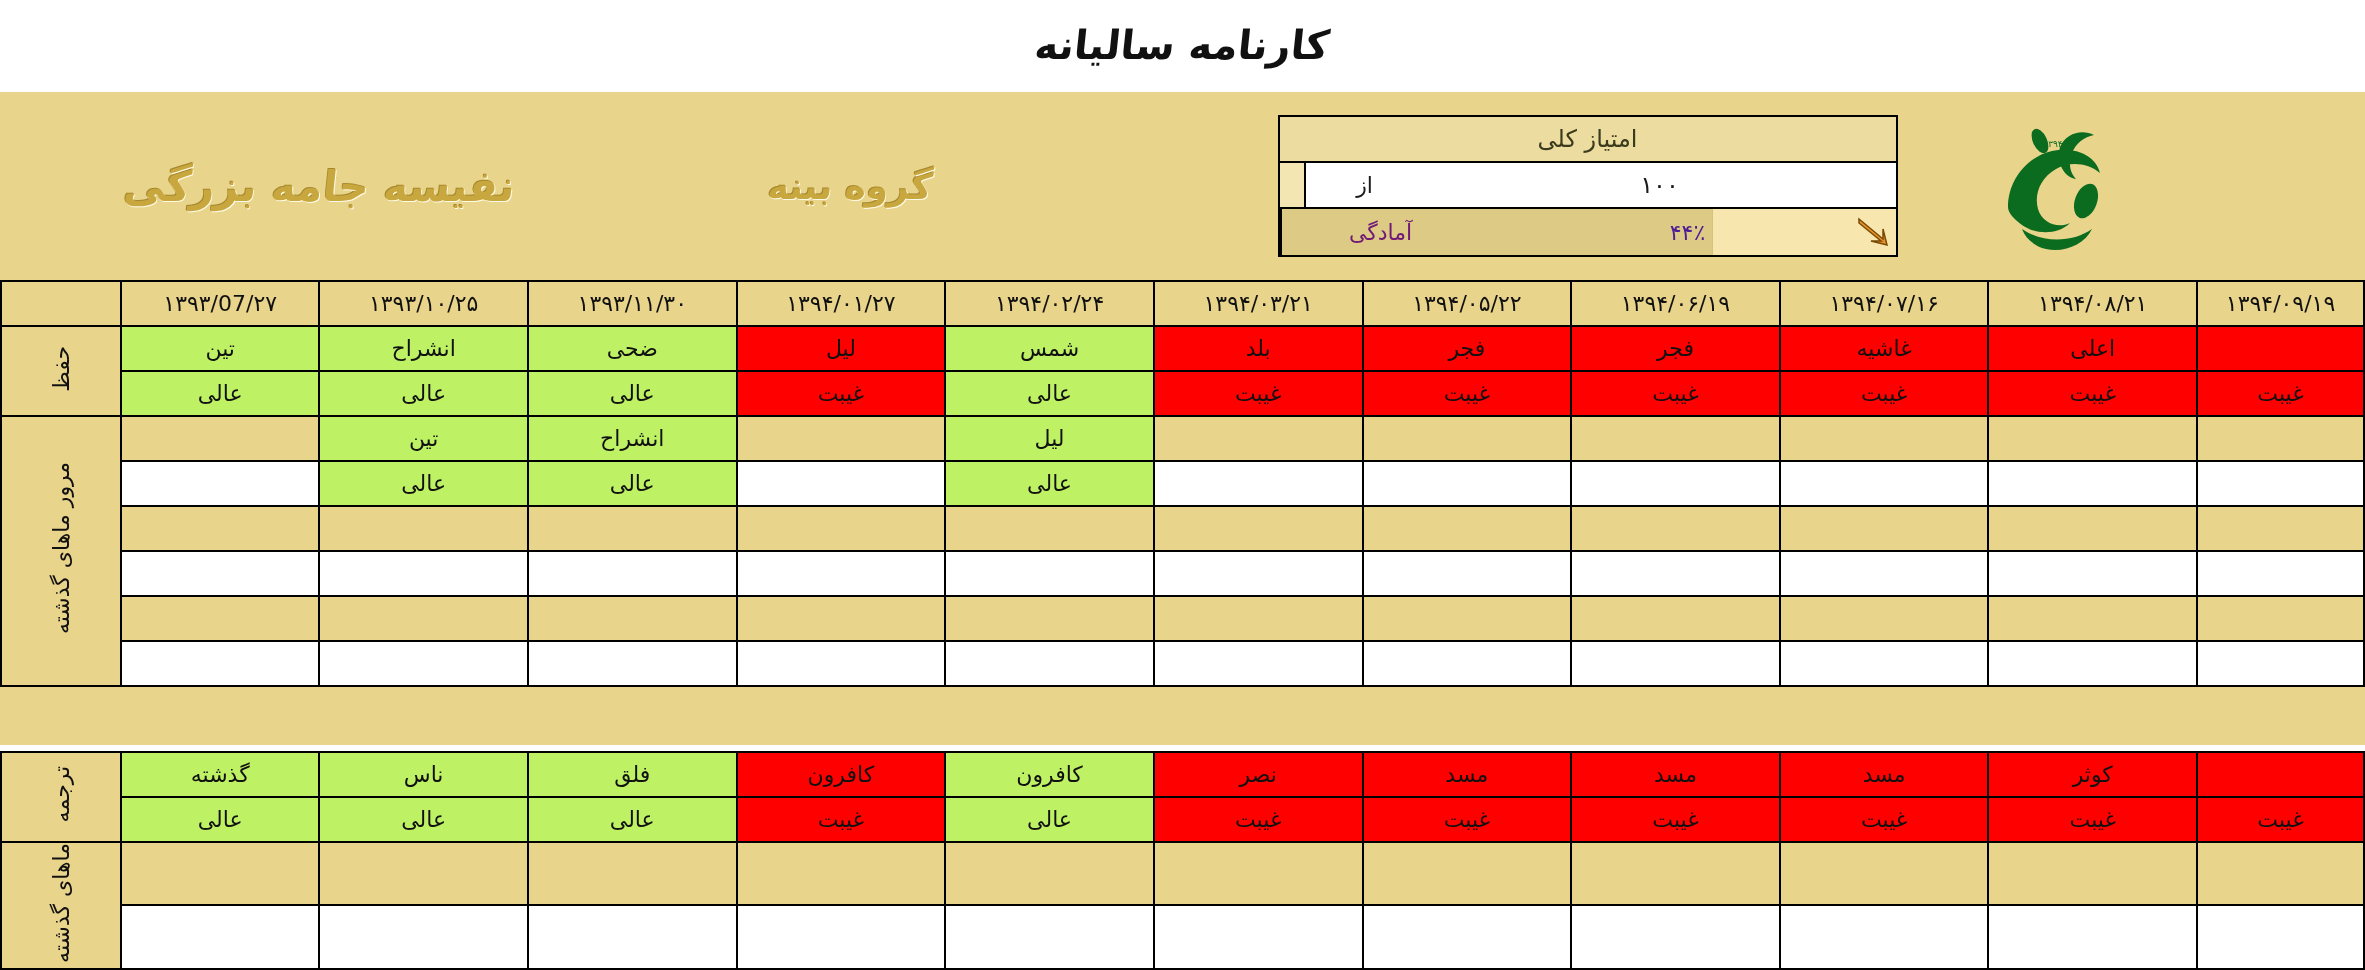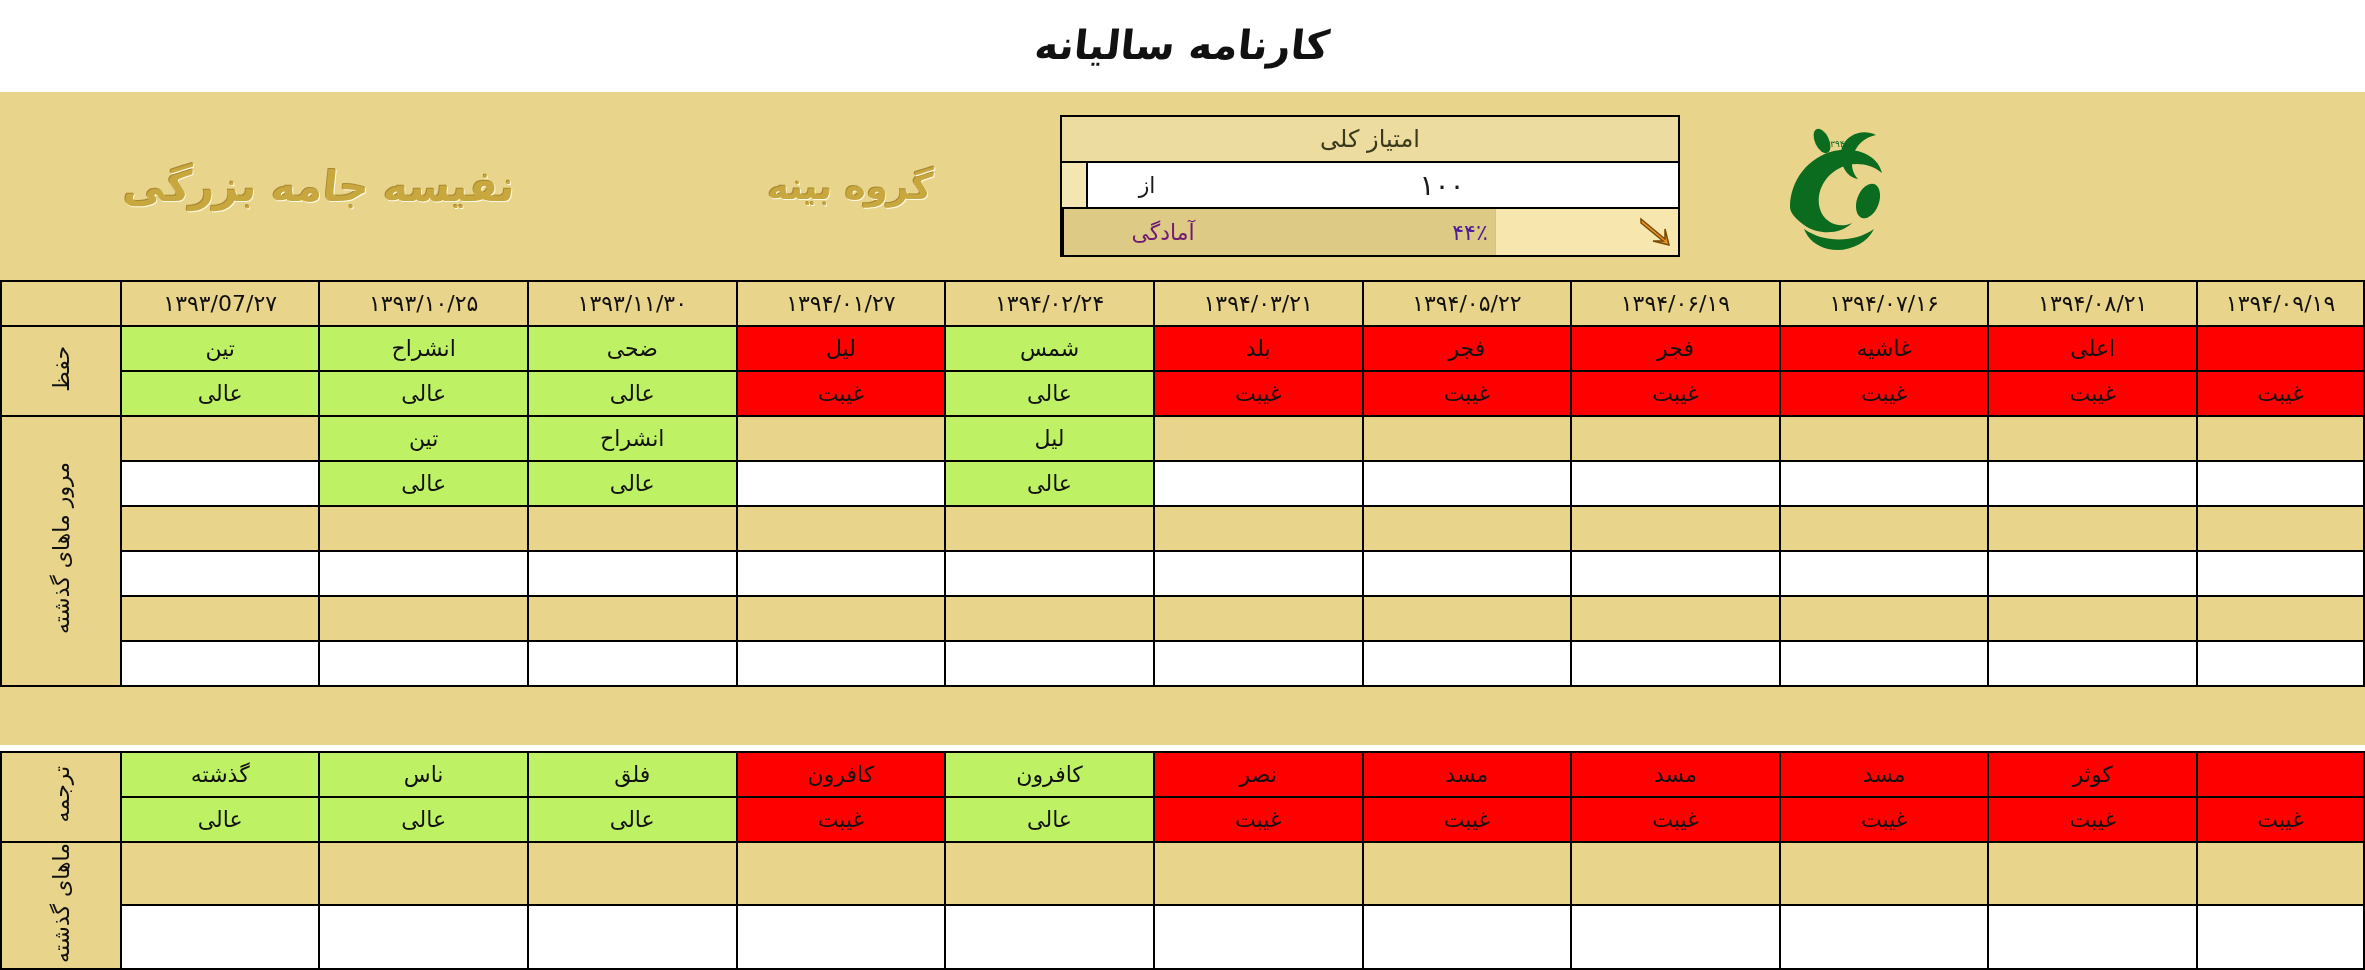--- a/index.html
+++ b/index.html
@@ -71,20 +71,21 @@
     color: #c8a83e;
     text-shadow: 1px 1px 0 #fffbe8, -1px -1px 0 #a6882f;
     transform: skewX(-6deg);
   }
   .hb-left {
     flex: 1;
     display: flex;
     flex-direction: row-reverse;
     align-items: center;
     height: 100%;
+    justify-content: center;
   }
 
   
   .score-box {
     width: 620px;
     margin-right: 60px;
     border: 2px solid #000;
     background: #f4e6b2;
   }
   .score-row {
@@ -112,21 +113,21 @@
     width: 120px;
     display: flex; align-items: center; justify-content: center;
     font-size: 22px; color: #1a1a1a;
     background: #ffffff;
     border-left: 2px solid #000;
     margin-left: 24px;
   }
   .score-max {
     flex: 1;
     display: flex; align-items: center; justify-content: center;
-    font-size: 28px; color: #1a1a1a;
+    font-size: 24px; color: #1a1a1a;
     background: #ffffff;
   }
   .ready-label {
     width: 200px;
     display: flex; align-items: center; justify-content: center;
     font-size: 22px; color: #701a75;
     background: #ddca84;
     border-left: 2px solid #000;
   }
   .ready-bar-wrap {

